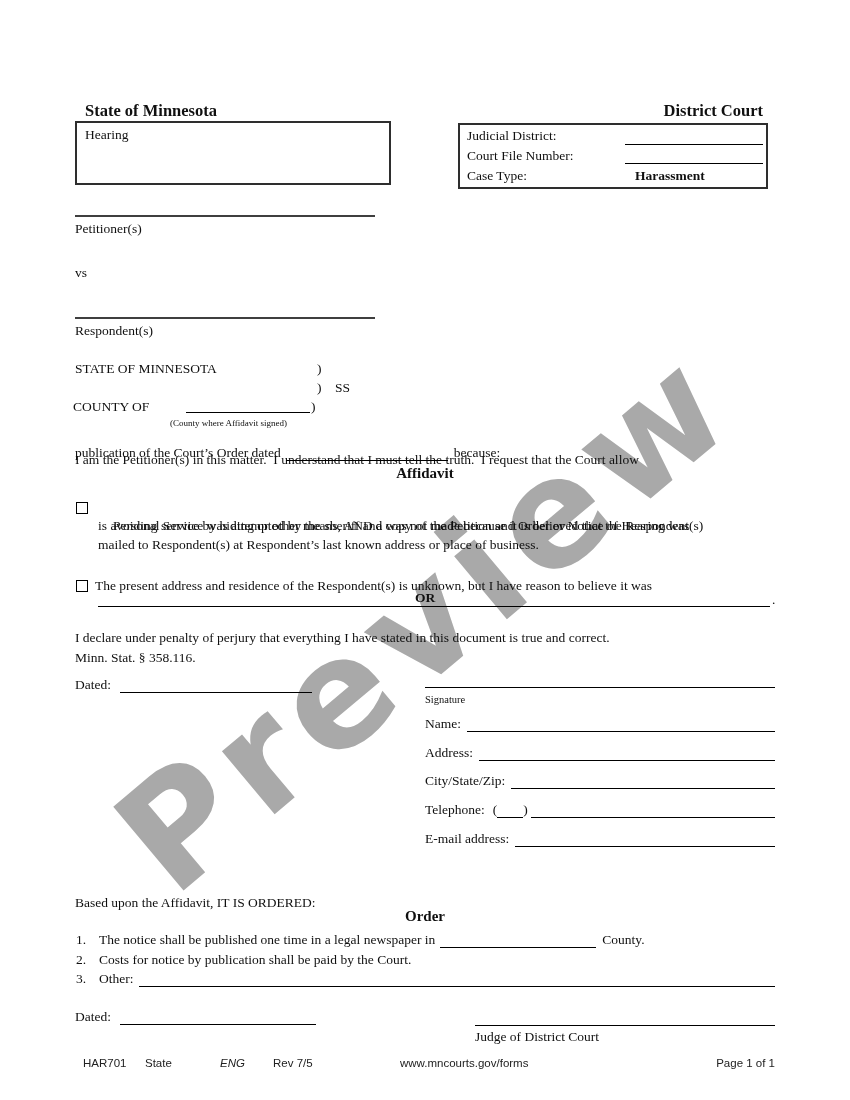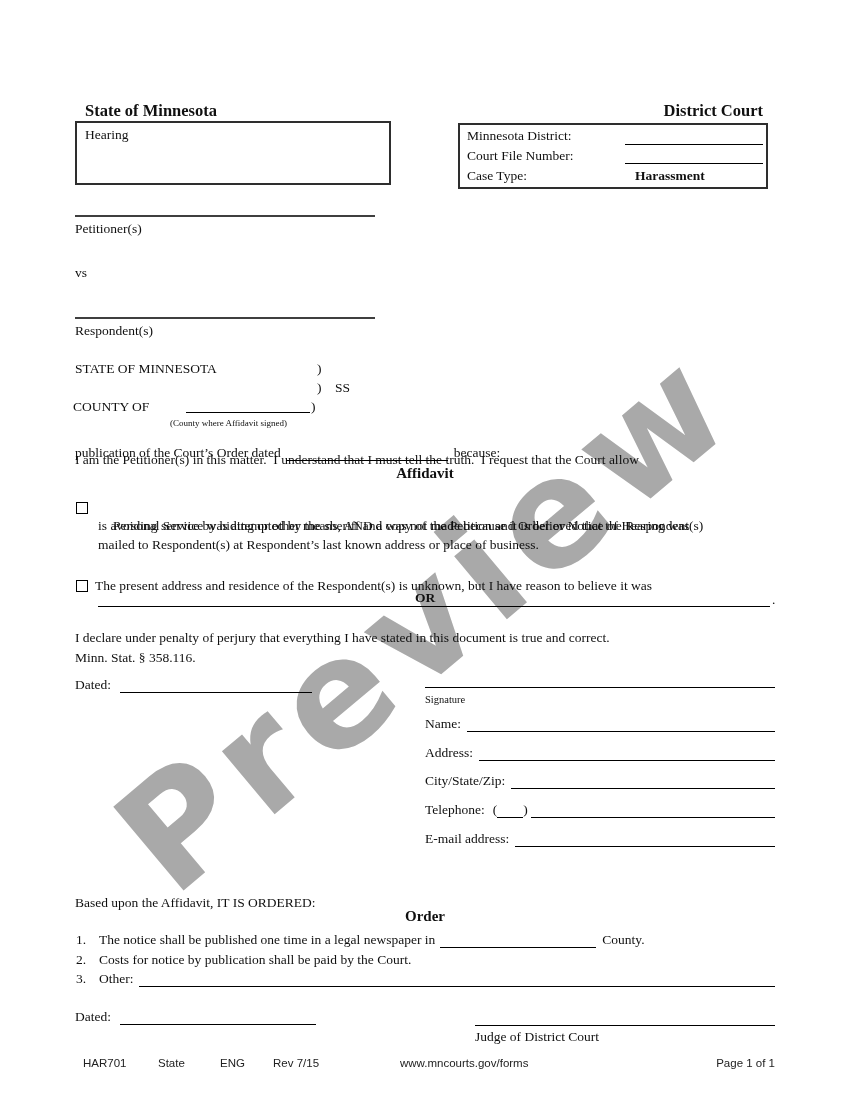--- a/index.html
+++ b/index.html
@@ -39,21 +39,21 @@
   <div class="watermark">Preview</div>
 
   <div class="t b h16" style="left:85px;top:101px;">State of Minnesota</div>
   <div class="t b h16 rt" style="left:458px;top:101px;width:305px;">District Court</div>
 
   <div class="box" style="left:75px;top:121px;width:312px;height:60px;">
     <div style="position:absolute;left:8px;top:4px;font-size:13.5px;">Hearing</div>
   </div>
 
   <div class="box" style="left:458px;top:123px;width:306px;height:62px;">
-    <div style="position:absolute;left:7px;top:3px;font-size:13.5px;">Minnesota District:</div>
+    <div style="position:absolute;left:7px;top:3px;font-size:13.5px;">Judicial District:</div>
     <div class="line" style="left:165px;top:6px;width:138px;height:13px;"></div>
     <div style="position:absolute;left:7px;top:23px;font-size:13.5px;">Court File Number:</div>
     <div class="line" style="left:165px;top:25px;width:138px;height:13px;"></div>
     <div style="position:absolute;left:7px;top:43px;font-size:13.5px;">Case Type:</div>
     <div style="position:absolute;left:175px;top:43px;font-size:13.5px;font-weight:bold;">Harassment</div>
   </div>
 
   <div class="rule" style="left:75px;top:215px;width:300px;"></div>
   <div class="t" style="left:75px;top:221px;">Petitioner(s)</div>
   <div class="t" style="left:75px;top:265px;">vs</div>
@@ -145,19 +145,19 @@
   </div>
 
   <div class="flexrow" style="left:75px;top:1009px;">
     <span>Dated:</span>
     <span class="fill" style="width:196px;margin-left:9px;"></span>
   </div>
   <div class="line" style="left:475px;top:1012px;width:300px;height:13px;"></div>
   <div class="t" style="left:475px;top:1029px;">Judge of District Court</div>
 
   <div class="t footer" style="left:83px;top:1055px;">HAR701</div>
-  <div class="t footer" style="left:145px;top:1055px;margin-left:13px;">State</div>
-  <div class="t footer" style="left:220px;top:1055px;">ENG</div>
-  <div class="t footer" style="left:273px;top:1055px;">Rev 7/15</div>
+  <div class="t footer" style="left:145px;top:1055px;">State</div>
+  <div class="t footer" style="left:220px;top:1055px;font-style:italic;">ENG</div>
+  <div class="t footer" style="left:273px;top:1055px;">Rev 7/5</div>
   <div class="t footer" style="left:400px;top:1055px;">www.mncourts.gov/forms</div>
   <div class="t footer rt" style="left:660px;top:1055px;width:115px;">Page 1 of 1</div>
 
 </div>
 
 </body></html>

